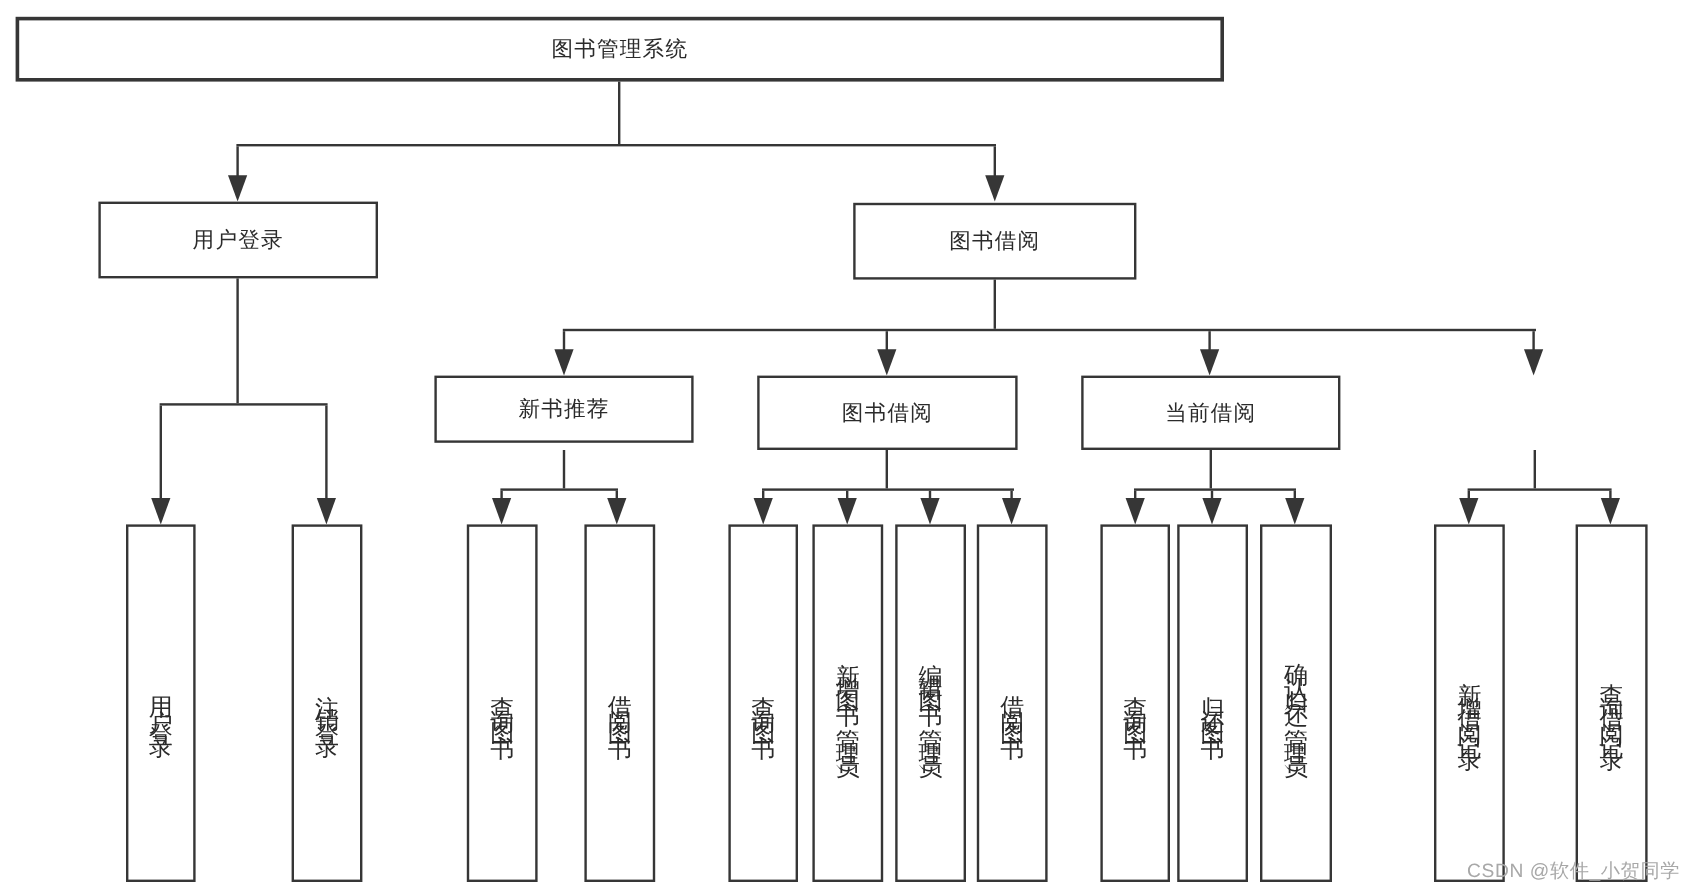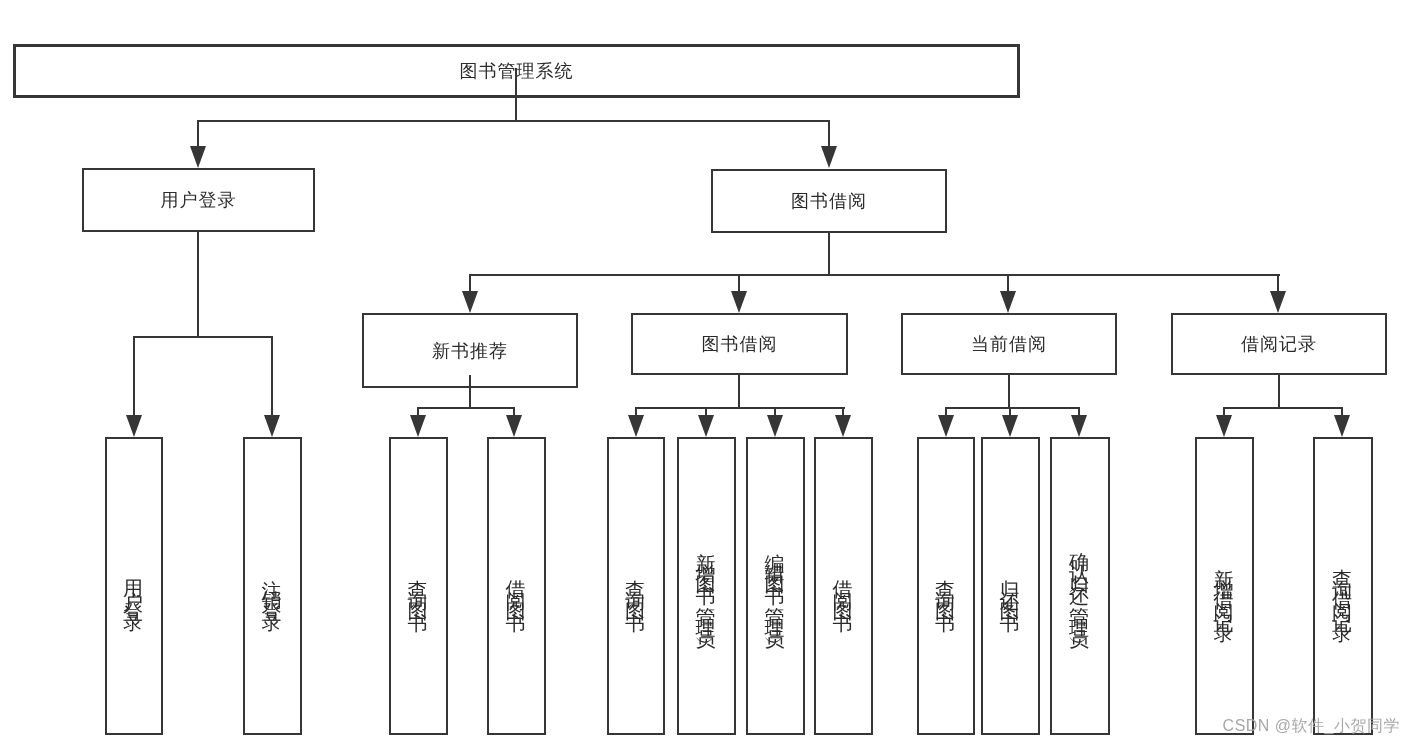--- a/index.html
+++ b/index.html
@@ -14,21 +14,21 @@
   
   .node{
     position:absolute;
     box-sizing:border-box;
     background:#ffffff;
     border:2px solid #363636;
     display:flex;align-items:center;justify-content:center;
     font-size:18px;
     letter-spacing:1px;
   }
-  .node.root{border-width:3px;margin-top:30px;}
+  .node.root{border-width:3px;}
   .leaf{
     position:absolute;
     box-sizing:border-box;
     top:437px;height:298px;
     background:#ffffff;
     border:2px solid #363636;
     display:flex;align-items:center;justify-content:center;
   }
   .vtext{
     writing-mode:vertical-rl;
@@ -90,31 +90,28 @@
   <div class="hl" style="left:469px;top:274px;width:811px;"></div>
   <div class="vl" style="left:469px;top:276px;height:16px;"></div>
   <div class="arr" style="left:462px;top:291px;"></div>
   <div class="vl" style="left:738px;top:276px;height:16px;"></div>
   <div class="arr" style="left:731px;top:291px;"></div>
   <div class="vl" style="left:1007px;top:276px;height:16px;"></div>
   <div class="arr" style="left:1000px;top:291px;"></div>
   <div class="vl" style="left:1277px;top:276px;height:16px;"></div>
   <div class="arr" style="left:1270px;top:291px;"></div>
 
-  <div class="node" style="left:362px;top:313px;width:216px;height:75px;">
+  <div class="node" style="left:362px;top:313px;width:216px;height:56px;">
     <span>新书推荐</span>
   </div>
   <div class="node" style="left:631px;top:313px;width:217px;height:62px;">
     <span>图书借阅</span>
   </div>
   <div class="node" style="left:901px;top:313px;width:216px;height:62px;">
     <span>当前借阅</span>
-  </div>
-  <div class="node" style="left:1171px;top:313px;width:216px;height:62px;">
-    <span>借阅记录</span>
   </div>
 
   <div class="vl" style="left:469px;top:375px;height:32px;"></div>
   <div class="hl" style="left:417px;top:407px;width:98px;"></div>
   <div class="vl" style="left:417px;top:409px;height:8px;"></div>
   <div class="arr" style="left:410px;top:415px;"></div>
   <div class="vl" style="left:513px;top:409px;height:8px;"></div>
   <div class="arr" style="left:506px;top:415px;"></div>
 
   <div class="vl" style="left:738px;top:375px;height:32px;"></div>

